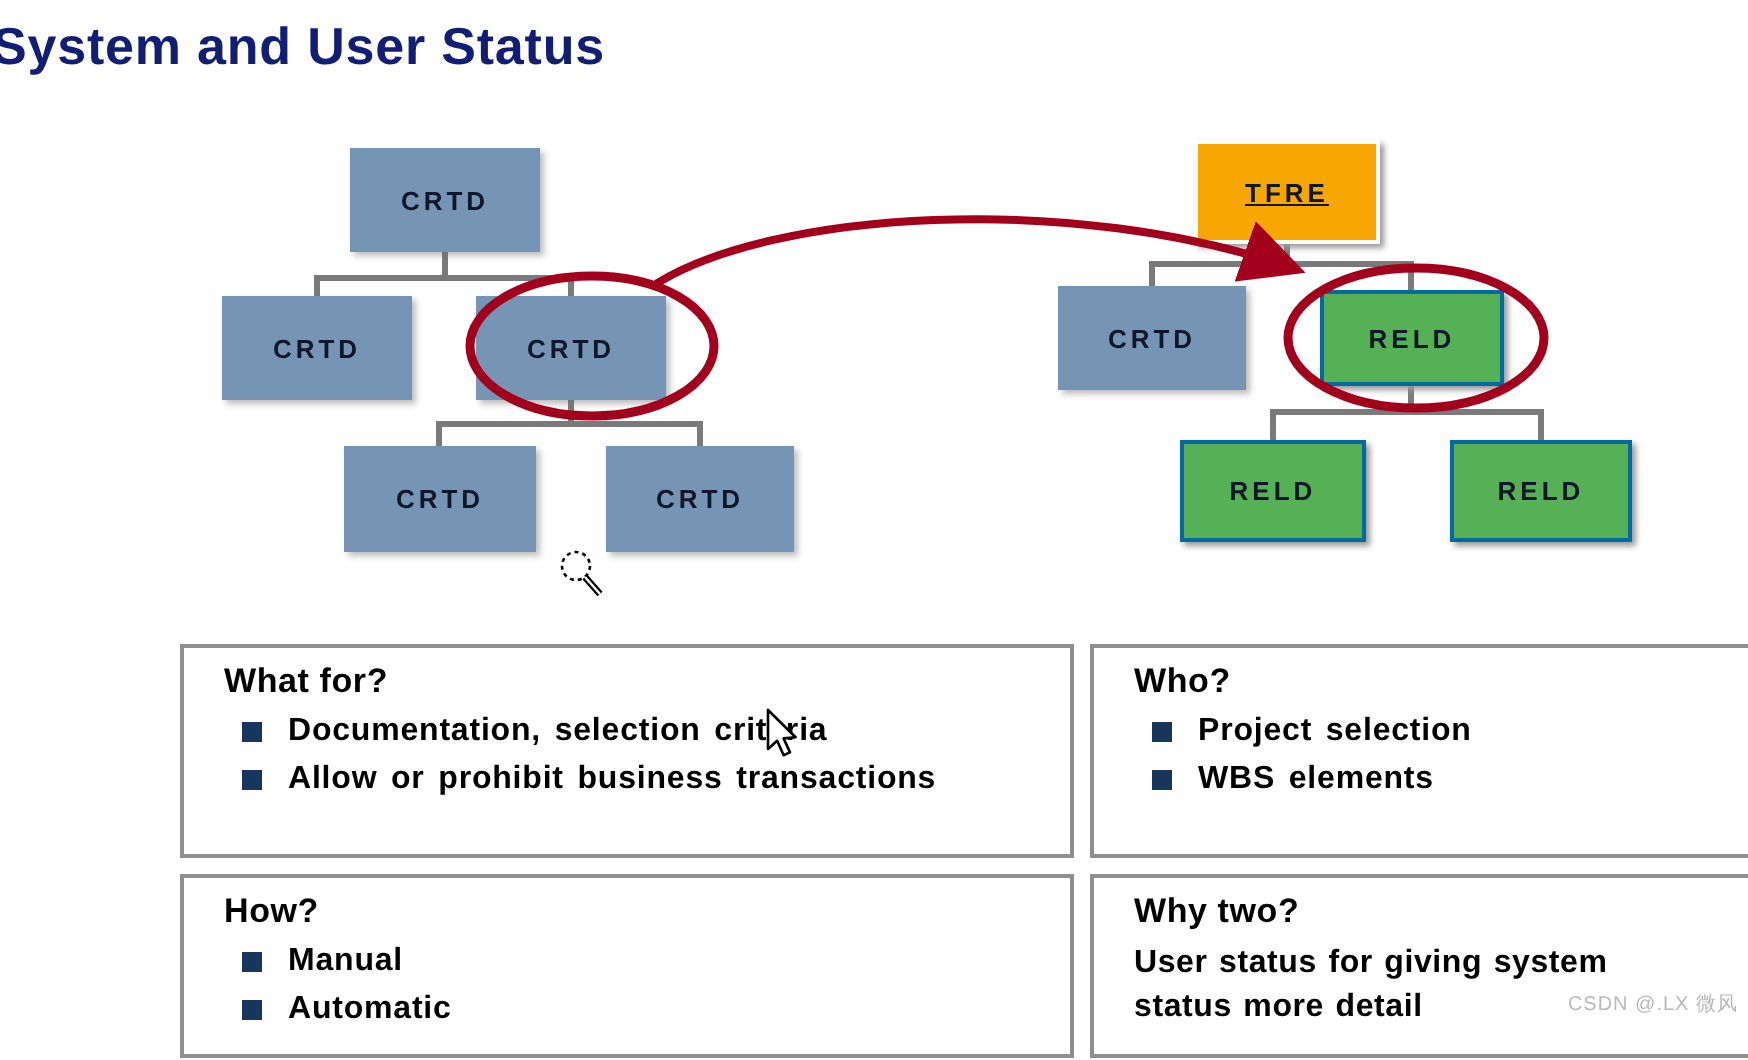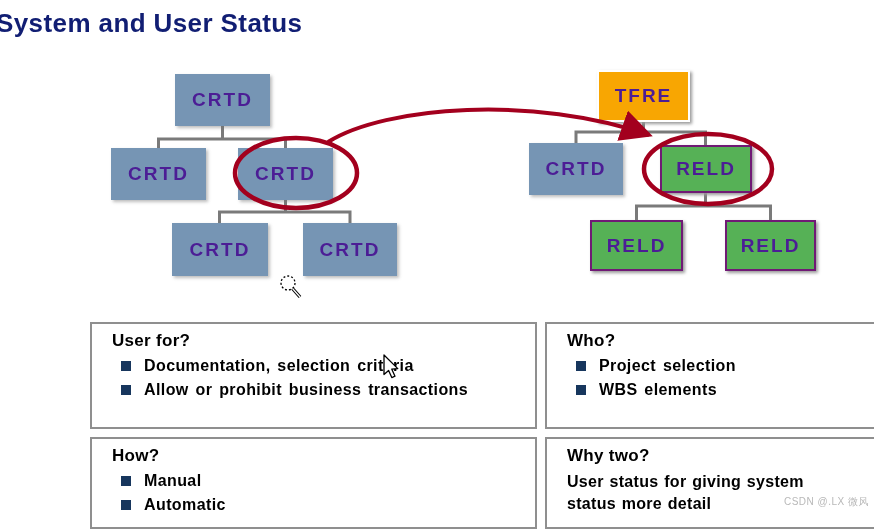--- a/index.html
+++ b/index.html
@@ -11,25 +11,25 @@
     position:absolute; left:-4px; top:8px;
     font-size:26px; font-weight:bold; color:#111E73; letter-spacing:0.4px;
     white-space:nowrap;
   }
   svg.layer { position:absolute; left:0; top:0; pointer-events:none; }
   .under { z-index:1; }
   .over  { z-index:3; }
   .sbox {
     position:absolute; z-index:2; box-sizing:border-box;
     display:flex; align-items:center; justify-content:center;
-    color:#4c1d95; font-weight:bold; font-size:19px; letter-spacing:2px;
+    color:#0f172a; font-weight:bold; font-size:13px; letter-spacing:2px;
   }
   .sbox.blue   { background:#7695B4; box-shadow:2px 2px 3px rgba(110,110,110,.45); }
-  .sbox.orange { background:#F8A602; border:2px solid #fff; box-shadow:2px 2px 3px #9a9a9a; }
-  .sbox.green  { background:#56B156; border:2px solid #701a75; box-shadow:2px 2px 3px #9a9a9a;text-align:center; }
+  .sbox.orange { background:#F8A602; border:2px solid #fff; box-shadow:2px 2px 3px #9a9a9a;text-decoration:underline; }
+  .sbox.green  { background:#56B156; border:2px solid #0369a1; box-shadow:2px 2px 3px #9a9a9a;text-align:center; }
   .info-box {
     position:absolute; z-index:2; box-sizing:border-box;
     background:#fff; border:2px solid #8F8F8F; padding:7px 10px 0 20px;
   }
   .info-heading {
     font-size:17px; font-weight:bold; color:#000; margin:0 0 5px 0; letter-spacing:0.3px;
   }
   .bullet-row {
     display:flex; align-items:flex-start; margin:4px 0 4px 9px;
     font-size:16px; font-weight:bold; color:#000; letter-spacing:0.4px; word-spacing:2px;
@@ -86,21 +86,21 @@
       <path d="M292.5 288.5 L300 297" stroke="#000000" stroke-width="3.4" fill="none"></path>
       <path d="M292.5 288.5 L300 297" stroke="#ffffff" stroke-width="1.2" fill="none"></path>
     </g>
 
     <g>
       <path d="M384 355 L384 374.5 L388.6 370.4 L391.8 377.6 L395 376.2 L391.8 369.2 L397.8 368.6 Z" fill="#ffffff" stroke="#000000" stroke-width="1.3" stroke-linejoin="round"></path>
     </g>
   </svg>
 
   <div class="info-box" style="left:90px;top:322px;width:447px;height:107px">
-    <div class="info-heading">User for?</div>
+    <div class="info-heading">What for?</div>
     <div class="bullet-row">
       <span class="bullet-sq"></span>
       <span>Documentation, selection criteria</span>
     </div>
     <div class="bullet-row">
       <span class="bullet-sq"></span>
       <span>Allow or prohibit business transactions</span>
     </div>
   </div>
 

